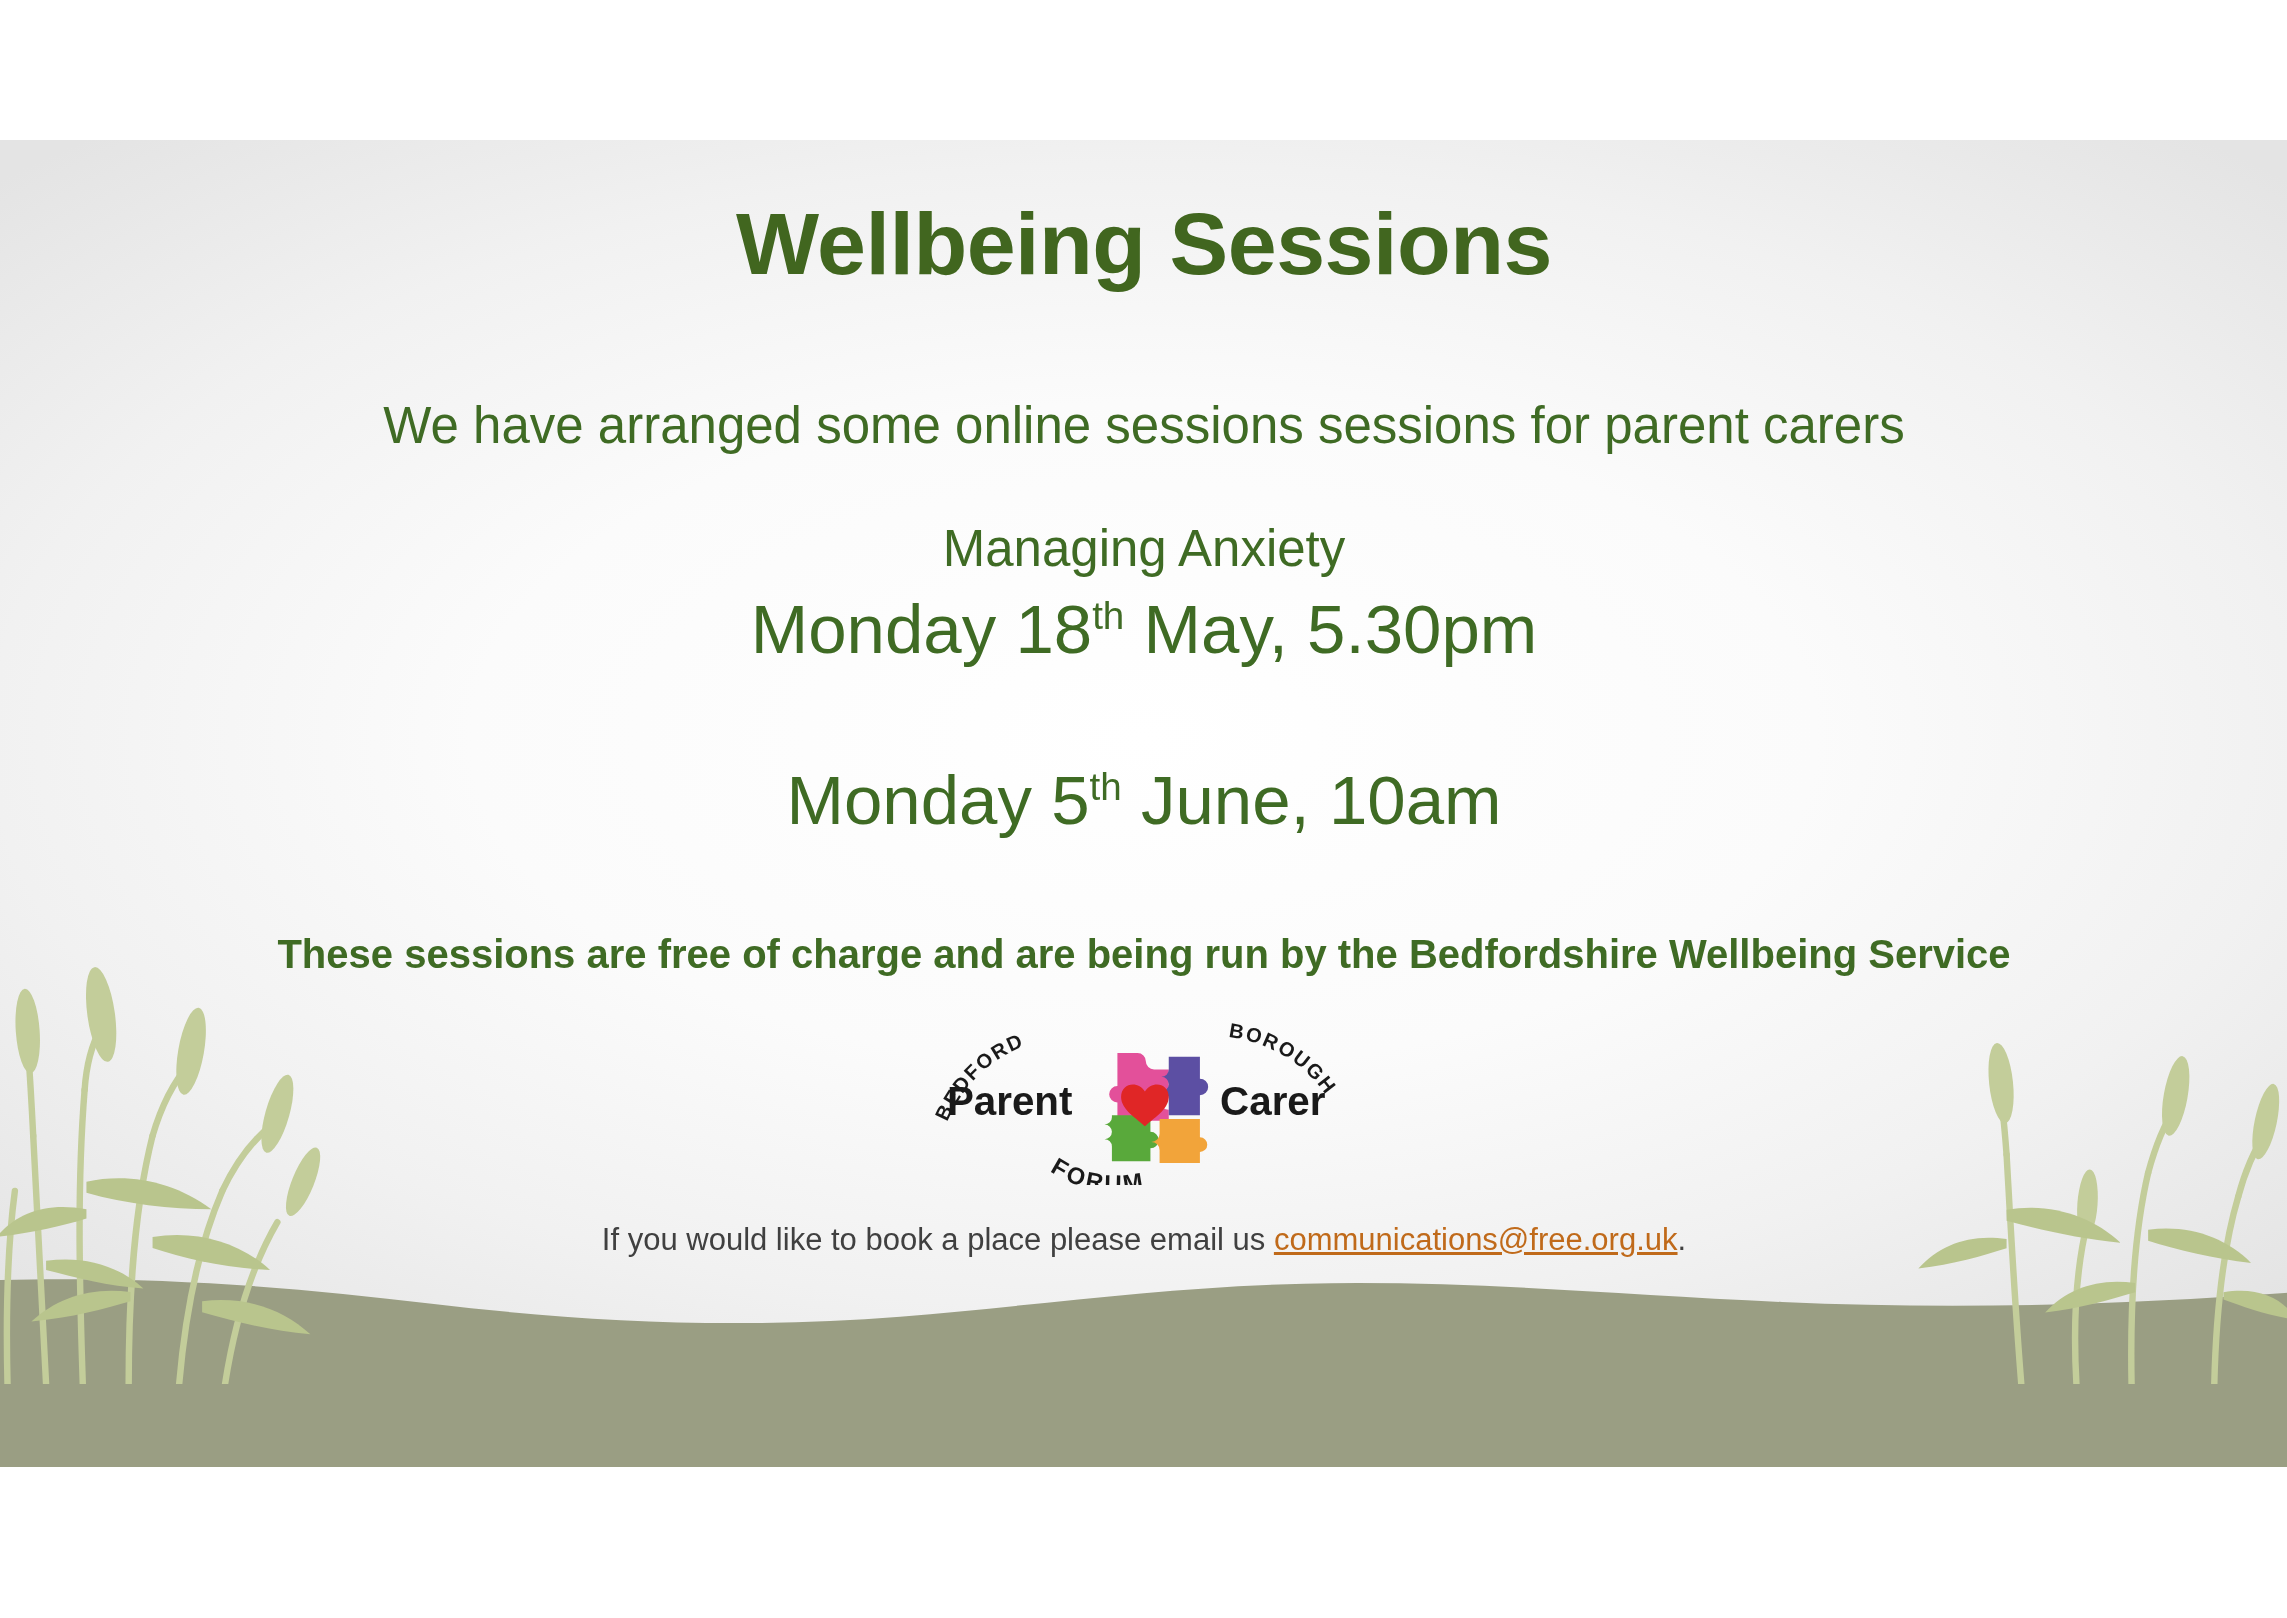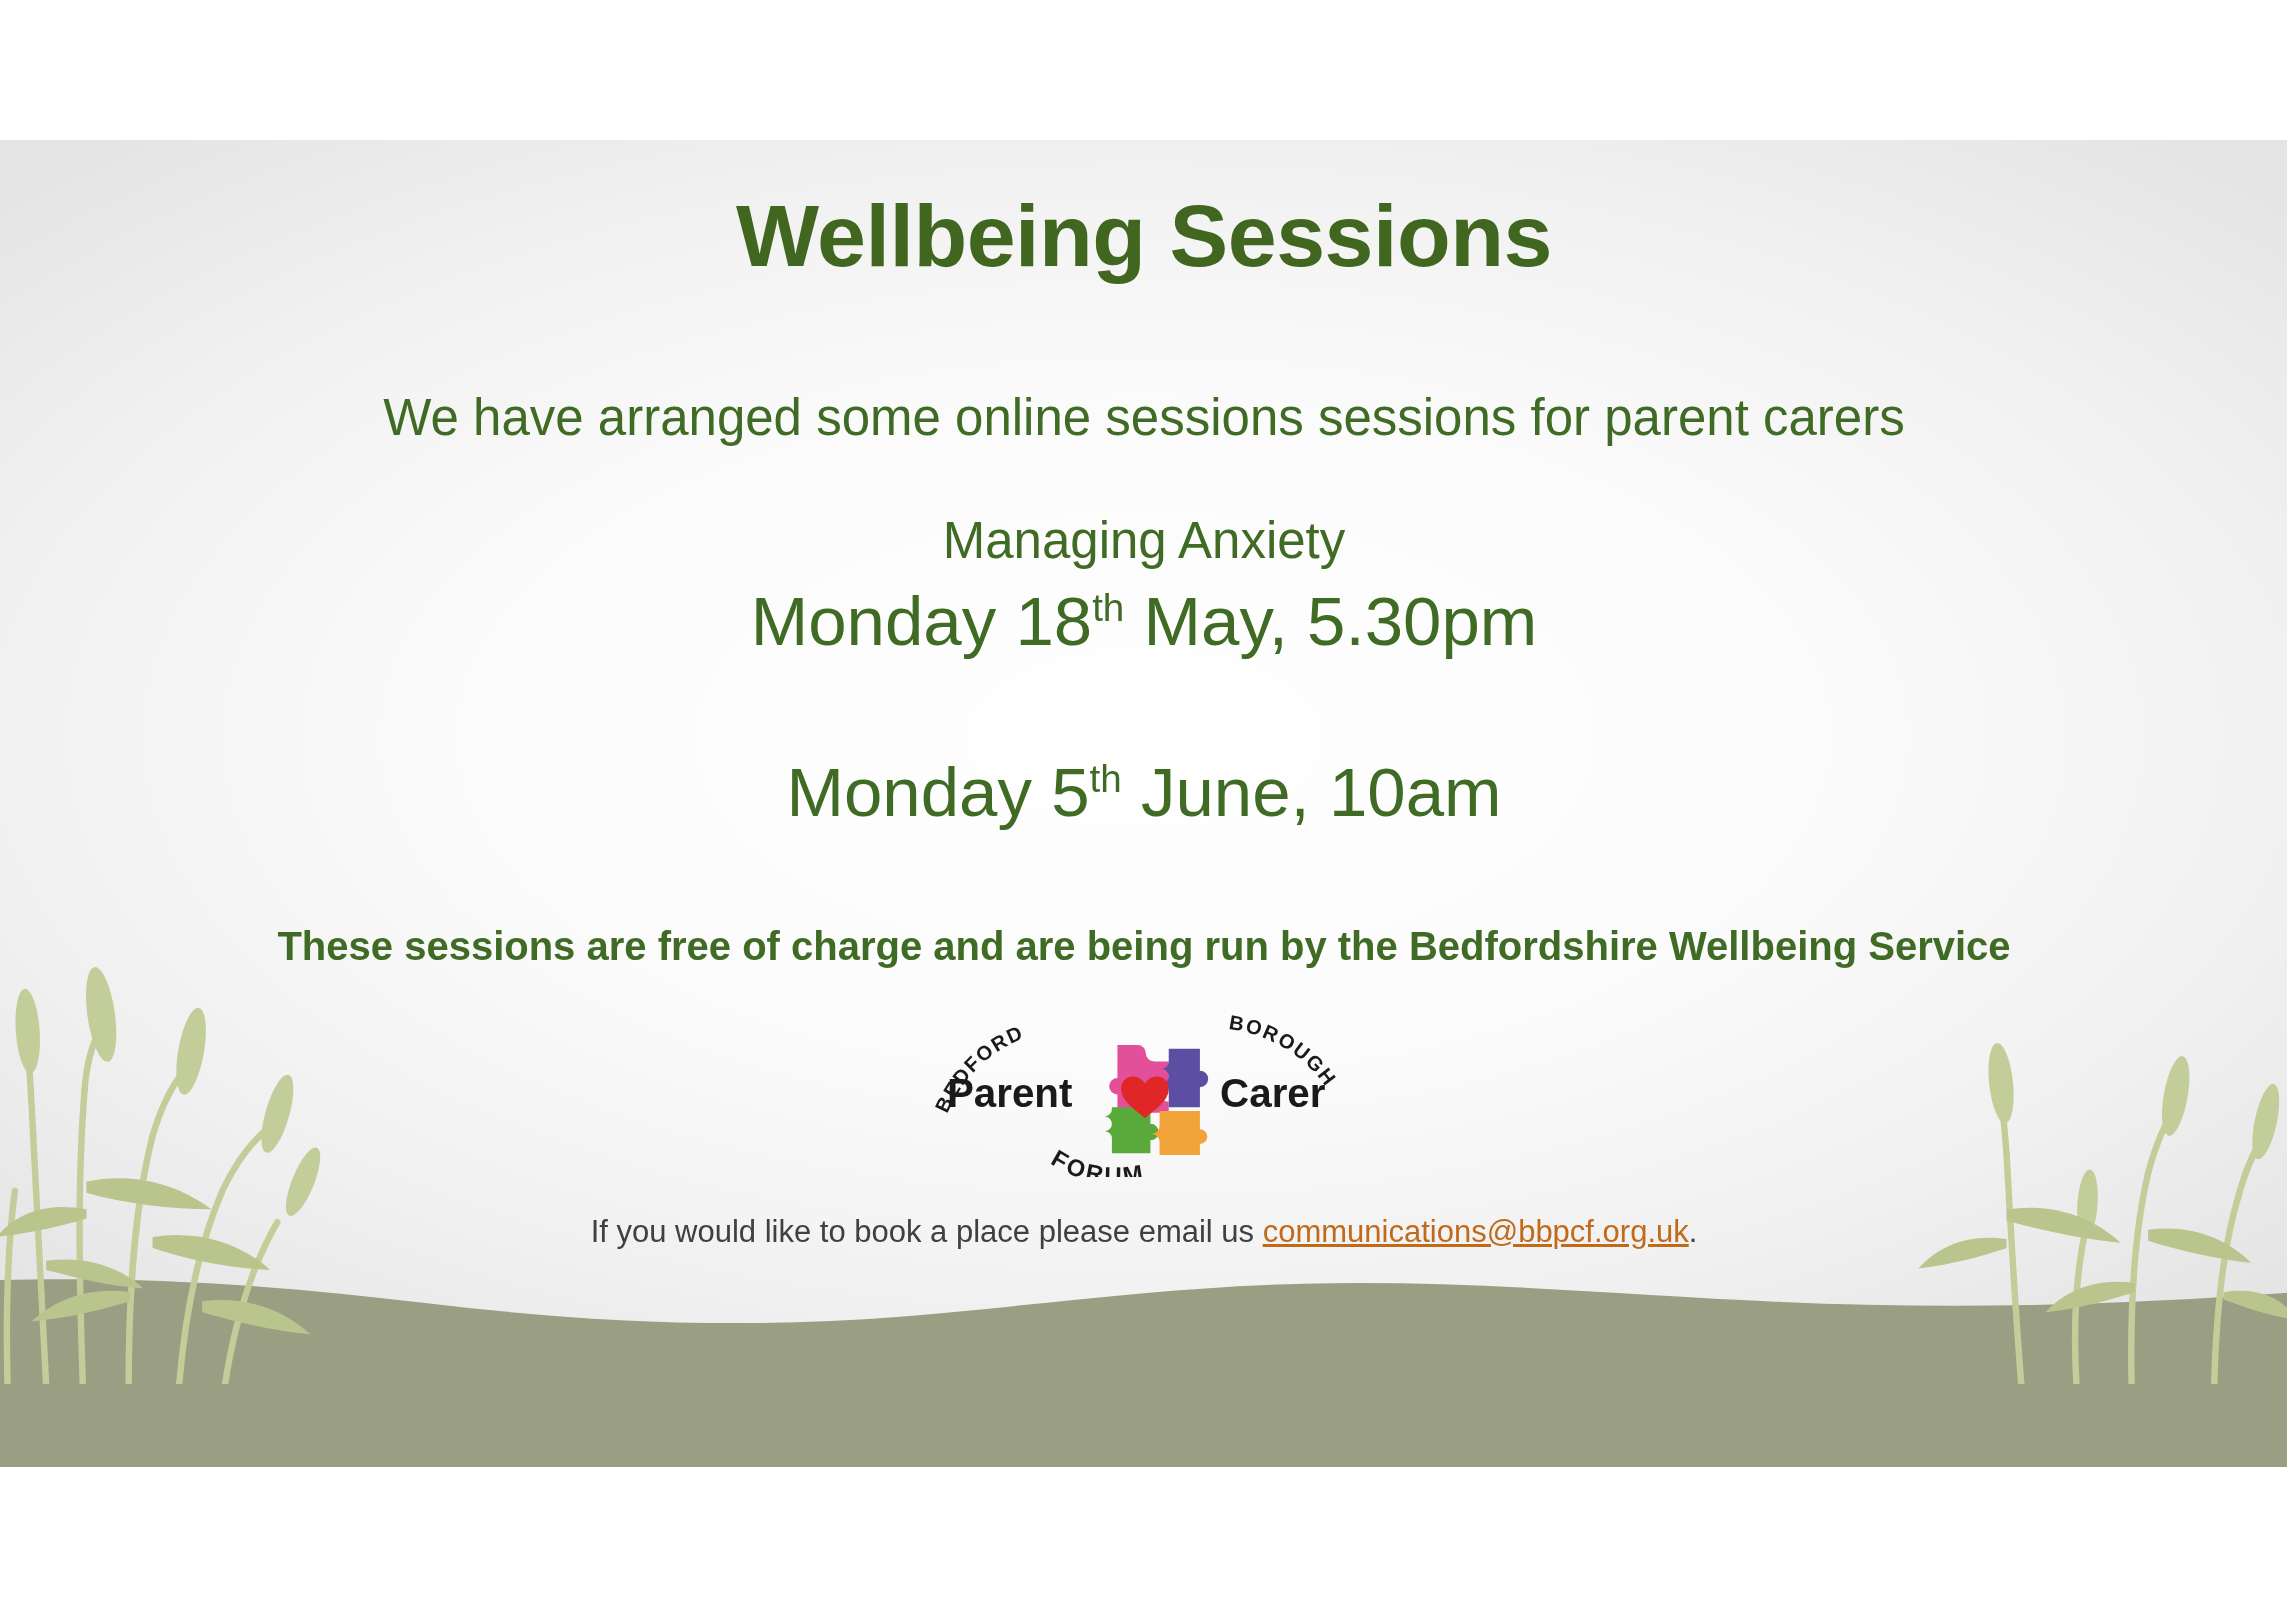--- a/index.html
+++ b/index.html
@@ -42,21 +42,21 @@
     bottom: 83px;
     pointer-events: none;
   }
   .grass.left  { left: -9.2px;  width: 514px; height: 478px; }
   .grass.right { right: -9.2px; width: 386px; height: 367px; }
 
   
   .content {
     position: absolute;
     left: 0;
-    top: 4px;
+    top: 12px;
     width: 2288px;
     text-align: center;
   }
 
   .title {
     margin: 0;
     padding-top: 44px;
     font-size: 88px;
     font-weight: bold;
     color: #41661f;
@@ -238,18 +238,18 @@
 
           <path d="M236,78 c-7,-12 -26,-10 -26,6 c0,14 18,24 26,32 c8,-8 26,-18 26,-32 c0,-16 -19,-18 -26,-6 z" fill="#e02626"></path>
         </g>
 
         <text x="20" y="104" font-family="Liberation Sans, sans-serif" font-size="44" font-weight="bold" fill="#1a1a1a">Parent</text>
         <text x="318" y="104" font-family="Liberation Sans, sans-serif" font-size="44" font-weight="bold" fill="#1a1a1a">Carer</text>
       </svg>
     </div>
 
     <div class="footer">
-      <p class="line"><span>If you would like to book a place please email us </span><a href="#">communications@bbpcf.org.uk</a><span>.</span></p>
+      <p class="line"><span>If you would like to book a place please email us </span><a href="#">communications@free.org.uk</a><span>.</span></p>
     </div>
 
   </div>
 </div>
 
 
 </body></html>

